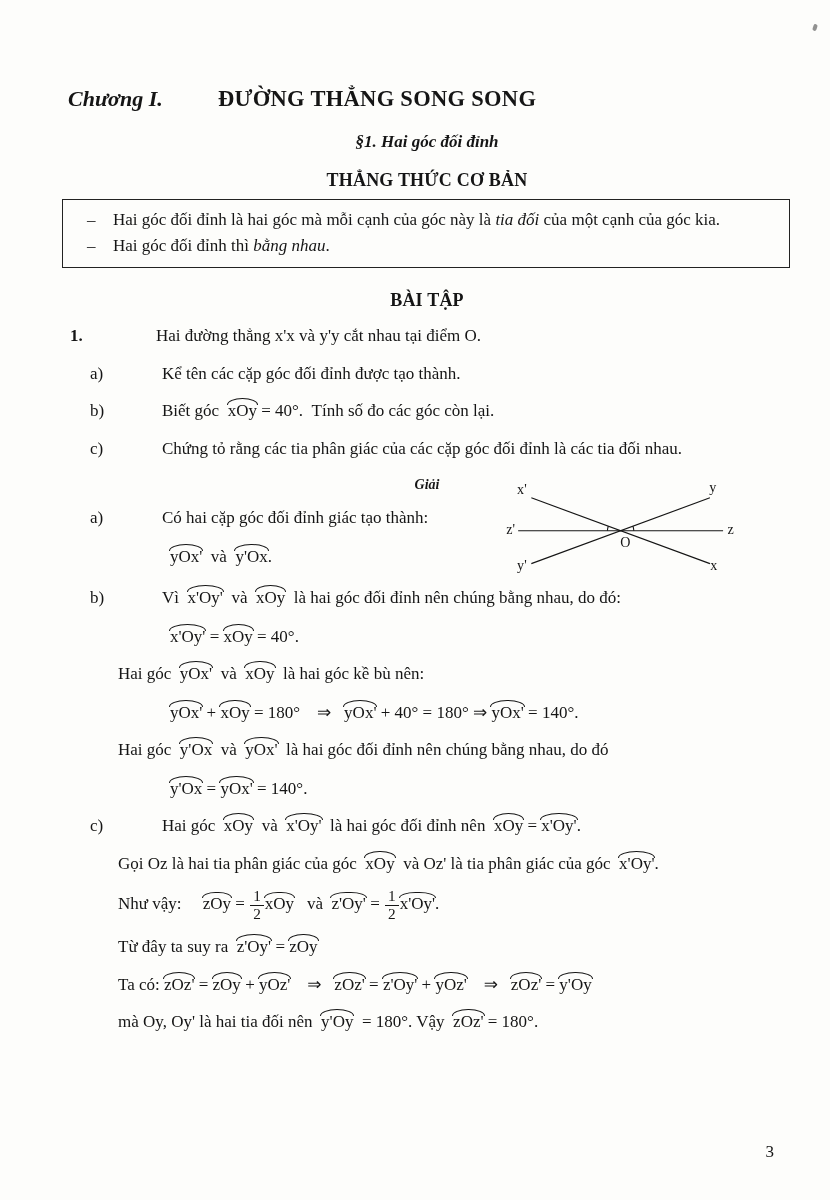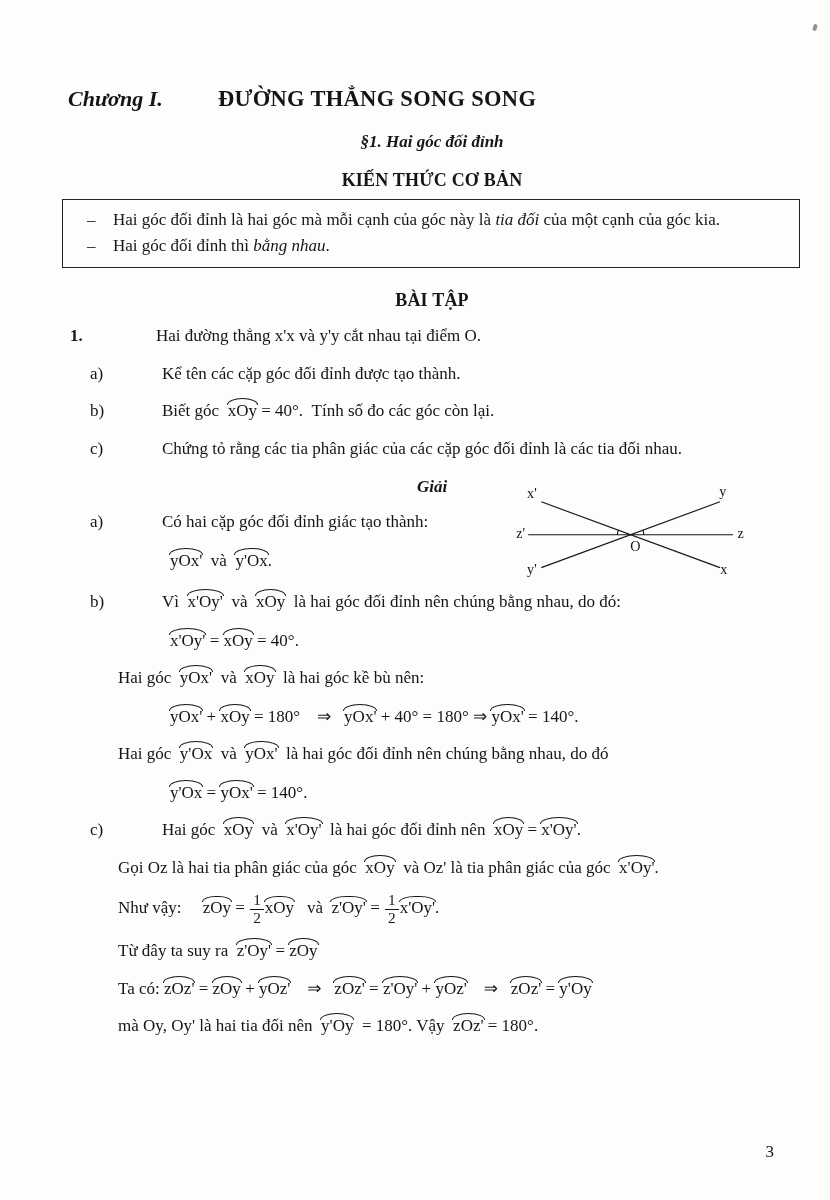--- a/index.html
+++ b/index.html
@@ -1,40 +1,40 @@
 <!DOCTYPE html>
 <html><head>
 <meta charset="utf-8">
 <style>
   *{box-sizing:border-box;}
   html,body{margin:0;padding:0;}
   body{width:830px;height:1200px;background:#fdfdfb;color:#151515;
        font-family:"Liberation Serif",serif;font-size:17px;}
-  .page{position:relative;width:830px;height:1200px;padding:80px 30px 0 64px;overflow:hidden;}
+  .page{position:relative;width:830px;height:1200px;padding:80px 40px 0 64px;overflow:hidden;}
   .corner-speck{position:absolute;top:24px;right:13px;width:4px;height:7px;background:#777;
        border-radius:2px;transform:rotate(18deg);opacity:.8;}
   
   .chapter{display:flex;margin-left:4px;}
   .chapter-label{font-weight:bold;font-style:italic;font-size:22px;width:150px;line-height:38px;}
   .chapter-title{font-weight:bold;font-size:22.5px;line-height:38px;letter-spacing:.3px;}
   .section-title{margin:14px 0 0;text-align:center;font-size:17px;font-weight:bold;font-style:italic;}
   .block-header{margin:18px 0 0;text-align:center;font-size:18px;font-weight:bold;letter-spacing:.2px;}
   .bt{margin-top:22px;}
   
   .kb-box{border:1.5px solid #222;margin:8px 0 0 -2px;padding:7px 12px 9px 12px;}
   .kb-item{display:flex;line-height:1.5;}
   .kb-dash{width:38px;padding-left:12px;}
   .kb-text{flex:1;text-align:justify;}
   
   .problem{margin-top:12px;}
   .row{display:flex;margin-top:12px;line-height:1.5;}
   .prob-num{width:48px;padding-left:6px;font-weight:bold;}
   .part-lbl{width:28px;margin-left:26px;}
   .row-txt{flex:1;margin-left:44px;}
-  .giai{margin:16px 0 0;text-align:center;font-size:17px;font-weight:bold;font-style:italic;}
+  .giai{margin:16px 0 0;text-align:center;font-size:14px;font-weight:bold;font-style:italic;}
   .formula{margin:13px 0 0 106px;line-height:1.5;}
   .cont{margin:12px 0 0 54px;line-height:1.5;}
   
   .sol-a{display:flex;align-items:flex-start;}
   .sol-a-left{flex:1;}
   .diagram{flex:0 0 auto;width:235px;margin:-14px 50px 0 0;}
   .diagram text{font-size:15px;fill:#151515;font-family:"Liberation Serif",serif;}
   
   .arc{position:relative;}
   .arc::before{content:"";position:absolute;left:-1px;right:-1px;top:-0.16em;height:0.34em;
@@ -54,21 +54,21 @@
 
   <header class="chapter">
     <div class="chapter-label">Chương I.</div>
     <div class="chapter-title">
       <div>ĐƯỜNG THẲNG SONG SONG</div>
     </div>
   </header>
 
   <div class="section-title">§1. Hai góc đối đỉnh</div>
 
-  <div class="block-header">KIẾN THỨC CƠ BẢN</div>
+  <div class="block-header">THẲNG THỨC CƠ BẢN</div>
 
   <div class="kb-box">
     <div class="kb-item">
       <span class="kb-dash">–</span>
       <span class="kb-text">Hai góc đối đỉnh là hai góc mà mỗi cạnh của góc này là <i>tia đối</i> của một cạnh của góc kia.</span>
     </div>
     <div class="kb-item">
       <span class="kb-dash">–</span>
       <span class="kb-text">Hai góc đối đỉnh thì <i>bằng nhau</i>.</span>
     </div>

